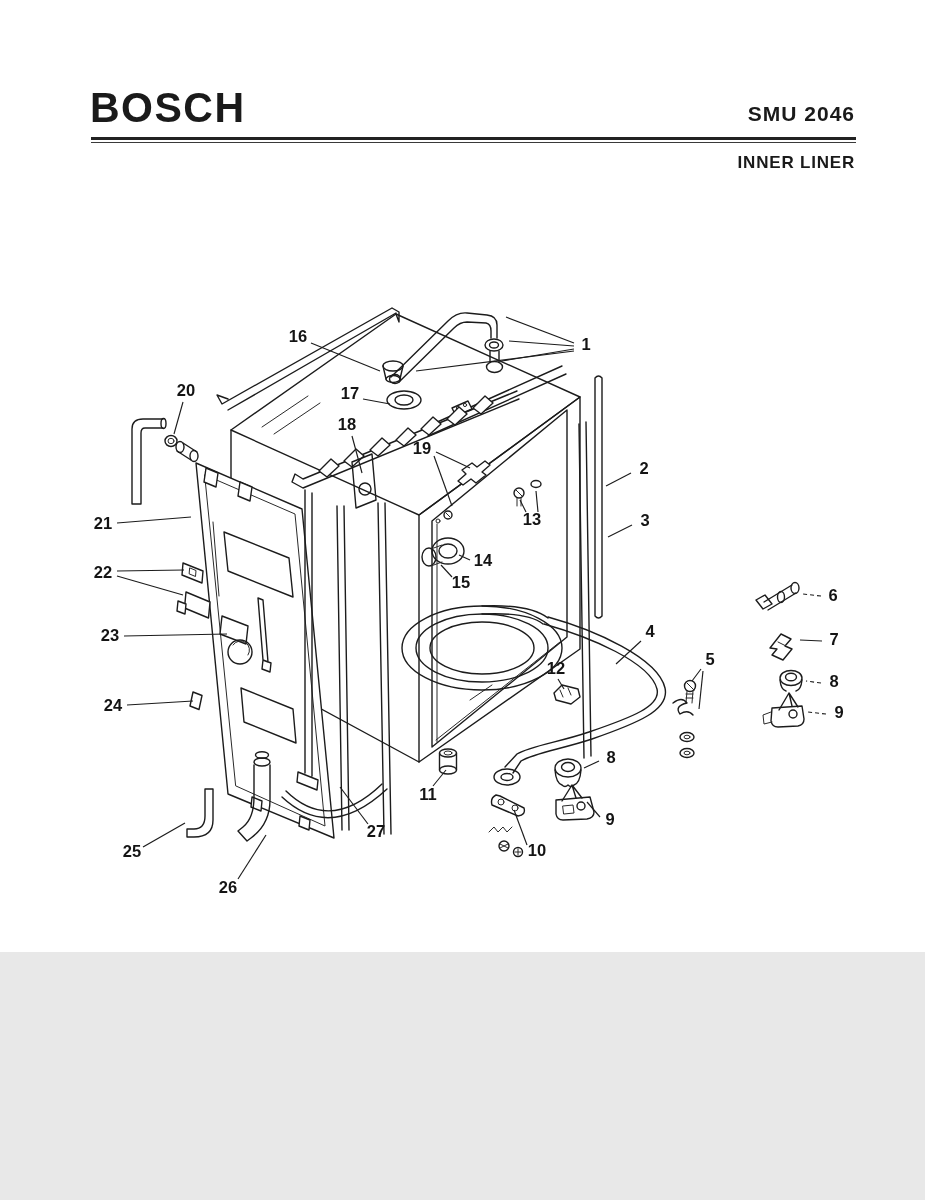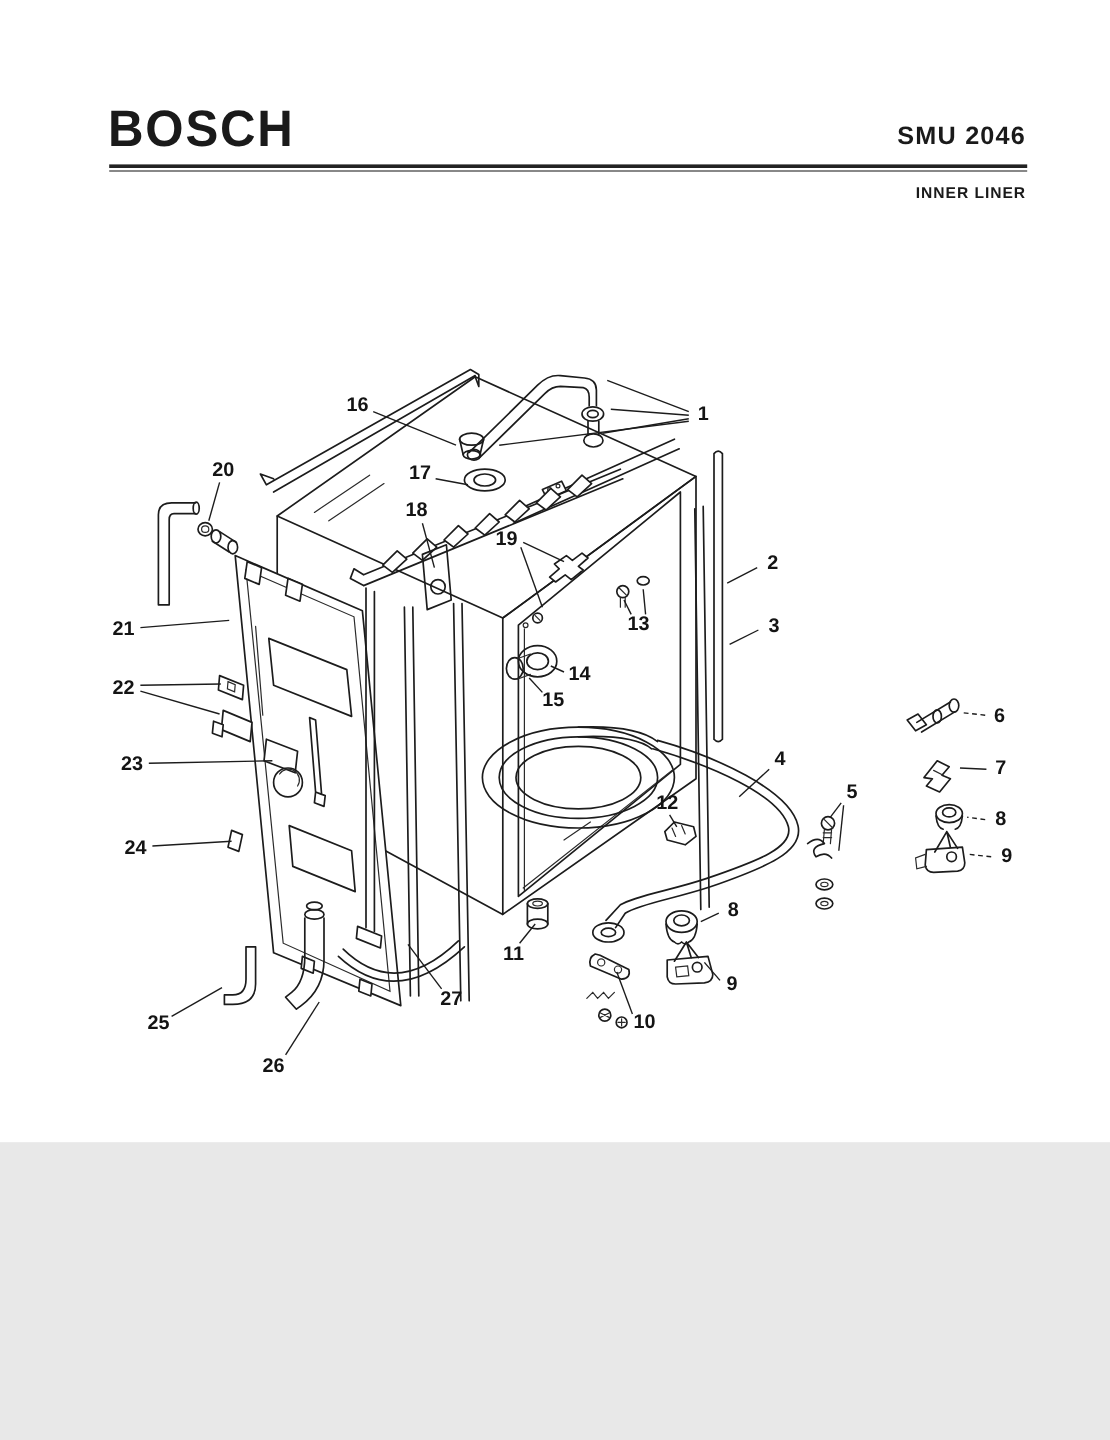--- a/index.html
+++ b/index.html
@@ -15,21 +15,21 @@
     color:#1a1a1a;transform:scaleY(1.04);
   }
   .model{
     position:absolute;right:70px;top:102px;
     font-size:21px;font-weight:700;letter-spacing:1px;color:#1a1a1a;
   }
   .rule-thick{position:absolute;left:91px;right:69px;top:137px;height:2.6px;background:#222;}
   .rule-thin{position:absolute;left:91px;right:69px;top:141.6px;height:1.1px;background:#3a3a3a;}
   .section-title{
     position:absolute;right:70px;top:153px;
-    font-size:13px;font-weight:700;letter-spacing:0.8px;color:#1a1a1a;
+    font-size:17px;font-weight:700;letter-spacing:0.8px;color:#1a1a1a;
   }
   svg{position:absolute;left:0;top:0;}
   .ink{stroke:#1c1c1c;fill:none;stroke-width:1.4;stroke-linecap:round;stroke-linejoin:round;}
   .ink-thin{stroke:#2a2a2a;fill:none;stroke-width:1;stroke-linecap:round;}
   .wfill{fill:#ffffff;}
   .callout{
     font-family:"Liberation Sans", sans-serif;
     font-size:16.5px;font-weight:700;fill:#141414;
   }
 </style>

